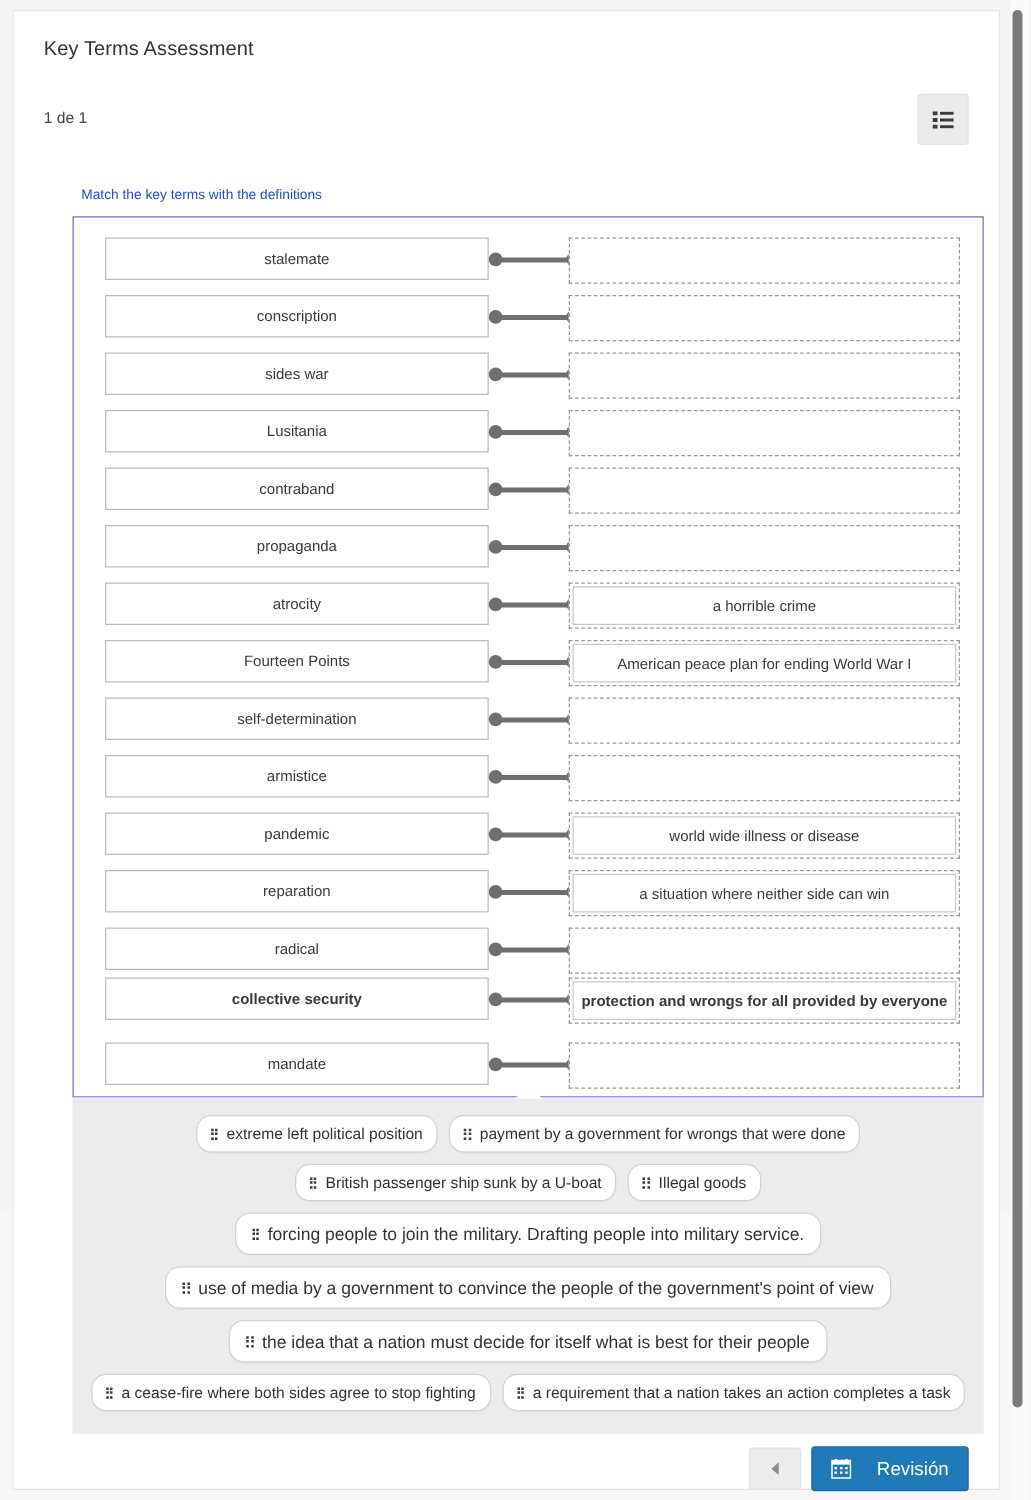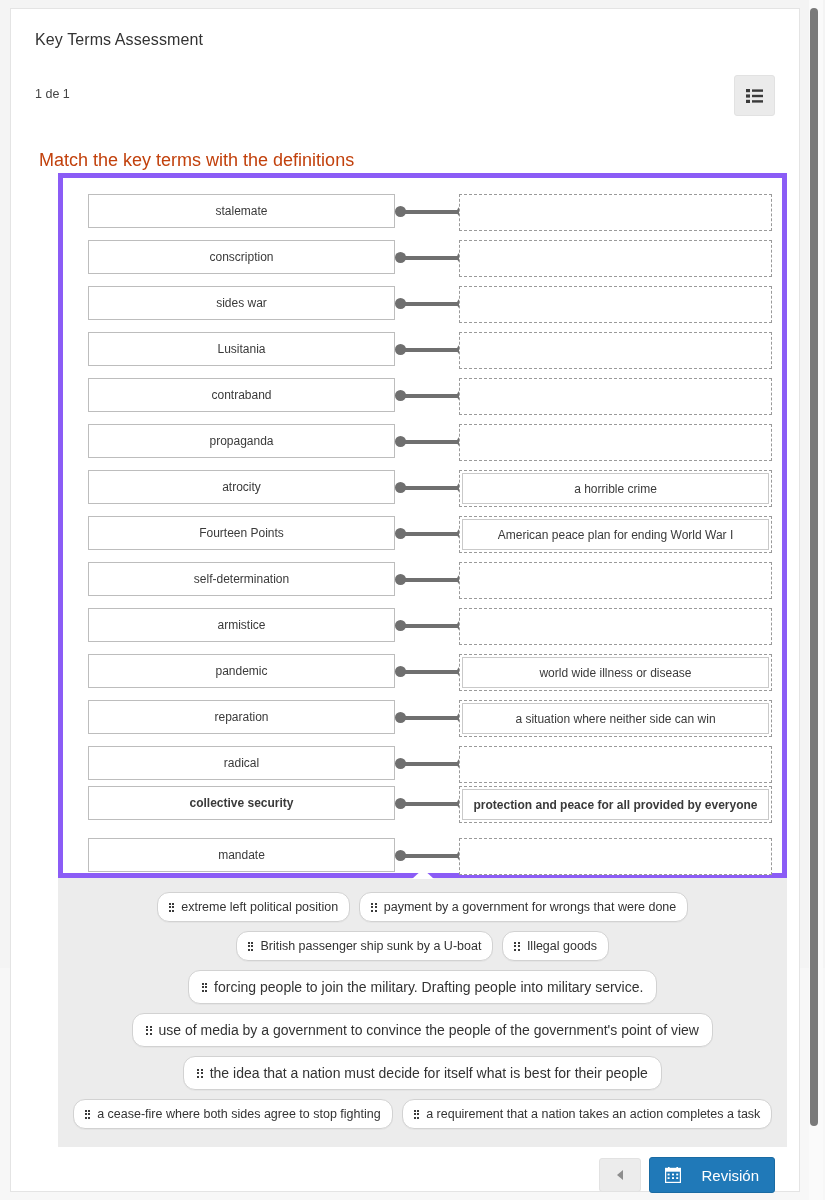--- a/index.html
+++ b/index.html
@@ -84,35 +84,35 @@
     display: flex;
     align-items: center;
     justify-content: center;
     cursor: pointer;
   }
   .list-icon { display:block; }
 
   
   .prompt {
     position: absolute;
-    left: 28px;
+    left: 54px;
     top: 141px;
-    font-size: 18px;
-    color: #c2410c;
+    font-size: 11px;
+    color: #1d4ed8;
   }
 
   
   #match-panel {
     position: absolute;
     left: 47px;
     top: 164px;
     width: 729px;
     height: 705px;
     background: #ffffff;
-    border: 5px solid #8b5cf6;
+    border: 1px solid #8b5cf6;
     box-sizing: border-box;
   }
 
   .match-row {
     position: absolute;
     left: 0;
     width: 729px;
     height: 46px;
   }
 
@@ -442,21 +442,21 @@
           <div class="drop-zone empty"></div>
         </div>
         <div class="match-row" style="top: 608px; font-weight: bold;">
           <div class="term-box">collective security</div>
           <div class="connector">
             <span class="knob left"></span>
             <span class="bar"></span>
             <span class="knob right"></span>
           </div>
           <div class="drop-zone">
-            <div class="answer-chip">protection and peace for all provided by everyone</div>
+            <div class="answer-chip">protection and wrongs for all provided by everyone</div>
           </div>
         </div>
         <div class="match-row" style="top: 660px;">
           <div class="term-box">mandate</div>
           <div class="connector">
             <span class="knob left"></span>
             <span class="bar"></span>
             <span class="knob right"></span>
           </div>
           <div class="drop-zone empty"></div>

